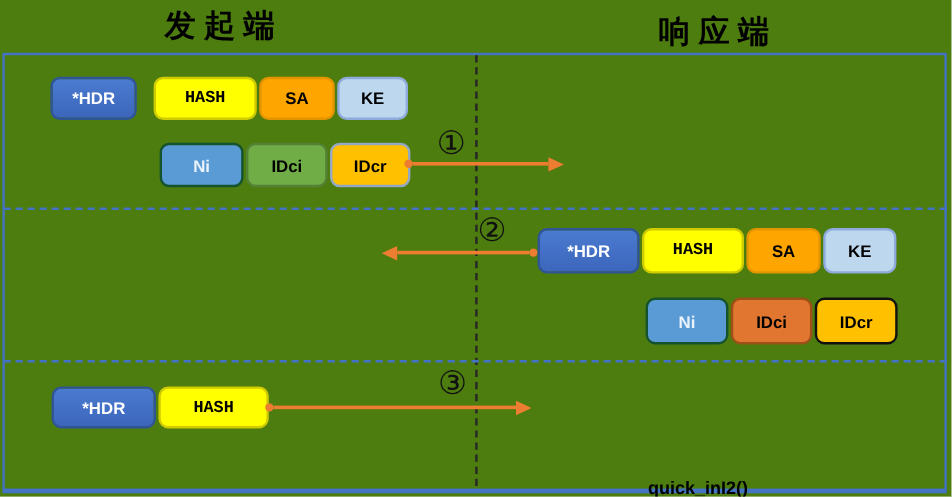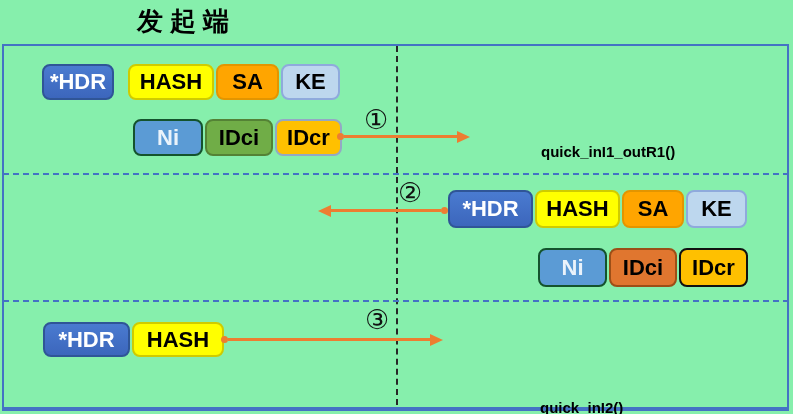--- a/index.html
+++ b/index.html
@@ -1,17 +1,17 @@
 <!DOCTYPE html>
 <html><head>
 <meta charset="utf-8">
 <style>
   html,body { margin:0; padding:0; background:#fff; }
   #stage {
-    position:relative; width:793px; height:414px; background:#86efac;
+    position:relative; width:793px; height:414px; background:#4d7c0f;
     overflow:hidden; font-family:"Liberation Sans",sans-serif;
   }
   .cn-title {
     position:absolute; font-family:"DejaVu Serif",serif; font-weight:bold;
     font-size:26px; color:#000; letter-spacing:7px; white-space:nowrap;
   }
   .frame {
     position:absolute; left:2px; top:44px; width:787px; height:367px;
     box-sizing:border-box; border:2px solid #4472C4; border-bottom-width:4px;
   }
@@ -19,24 +19,24 @@
     position:absolute; left:396px; top:46px; height:359px; width:0;
     border-left:2px dashed #262626;
   }
   .h-dash {
     position:absolute; left:3px; width:786px; height:0;
     border-top:2px dashed #4472C4;
   }
   .box {
     position:absolute; box-sizing:border-box; border-radius:8px;
     display:flex; align-items:center; justify-content:center;
-    font-weight:bold; font-size:22px; color:#000; white-space:nowrap;
+    font-weight:bold; font-size:14px; color:#000; white-space:nowrap;
   }
   .c-hdr  { background:linear-gradient(180deg,#4a7bd0,#3c66bc); border:2px solid #2F5597; color:#fff; }
-  .c-hash { background:#FFFF00; border:2px solid #cfcb00; }
+  .c-hash { background:#FFFF00; border:2px solid #cfcb00;font-family:Liberation Mono, monospace; }
   .c-sa   { background:#FFA500; border:2px solid #e congratulations; }
   .c-sa   { background:#FFA500; border:2px solid #e39500; }
   .c-ke   { background:#BDD7EE; border:2px solid #8FAADC; }
   .c-ni   { background:#5B9BD5; border:2px solid #14532d; color:#eaf3fb; }
   .c-green{ background:#70AD47; border:2px solid #548235; }
   .c-gold { background:#FFC000; border:2px solid #94a8c4; }
   .c-goldb{ background:#FFC000; border:2px solid #111111; }
   .c-orng { background:#E0762F; border:2px solid #9c4f17; }
   .fn {
     position:absolute; font-weight:bold; font-size:15px; color:#000; white-space:nowrap;
@@ -58,20 +58,21 @@
     border-top:6px solid transparent; border-bottom:6px solid transparent;
     border-right:13px solid #ED7D31;
   }
 </style>
 </head>
 <body>
 
 <div id="stage">
 
   <div class="cn-title" style="left:137px; top:4px;">发起端</div>
+  <div class="cn-title" style="left:549px; top:9px;">响应端</div>
 
   <div class="frame"></div>
   <div class="v-dash"></div>
   <div class="h-dash" style="top:173px;"></div>
   <div class="h-dash" style="top:300px;"></div>
 
   <div class="box c-hdr" style="left:42px;  top:64px; width:72px; height:36px;">*HDR</div>
   <div class="box c-hash" style="left:128px; top:64px; width:86px; height:36px;">HASH</div>
   <div class="box c-sa" style="left:216px; top:64px; width:63px; height:36px;">SA</div>
   <div class="box c-ke" style="left:281px; top:64px; width:59px; height:36px;">KE</div>
@@ -81,21 +82,20 @@
   <div class="box c-gold" style="left:275px; top:119px; width:67px; height:37px;">IDcr</div>
 
   <div class="stepnum" style="left:364px; top:106px;">①</div>
 
   <div class="arrow" style="left:337px; top:130px; width:133px;">
     <span class="dot"></span>
     <span class="line"></span>
     <span class="head-r"></span>
   </div>
 
-  <div class="fn" style="left:541px; top:143px;">quick_inI1_outR1()</div>
 
 
   <div class="stepnum" style="left:398px; top:179px;">②</div>
 
   <div class="arrow" style="left:318px; top:204px; width:130px;">
     <span class="head-l"></span>
     <span class="line"></span>
     <span class="dot"></span>
   </div>
 

